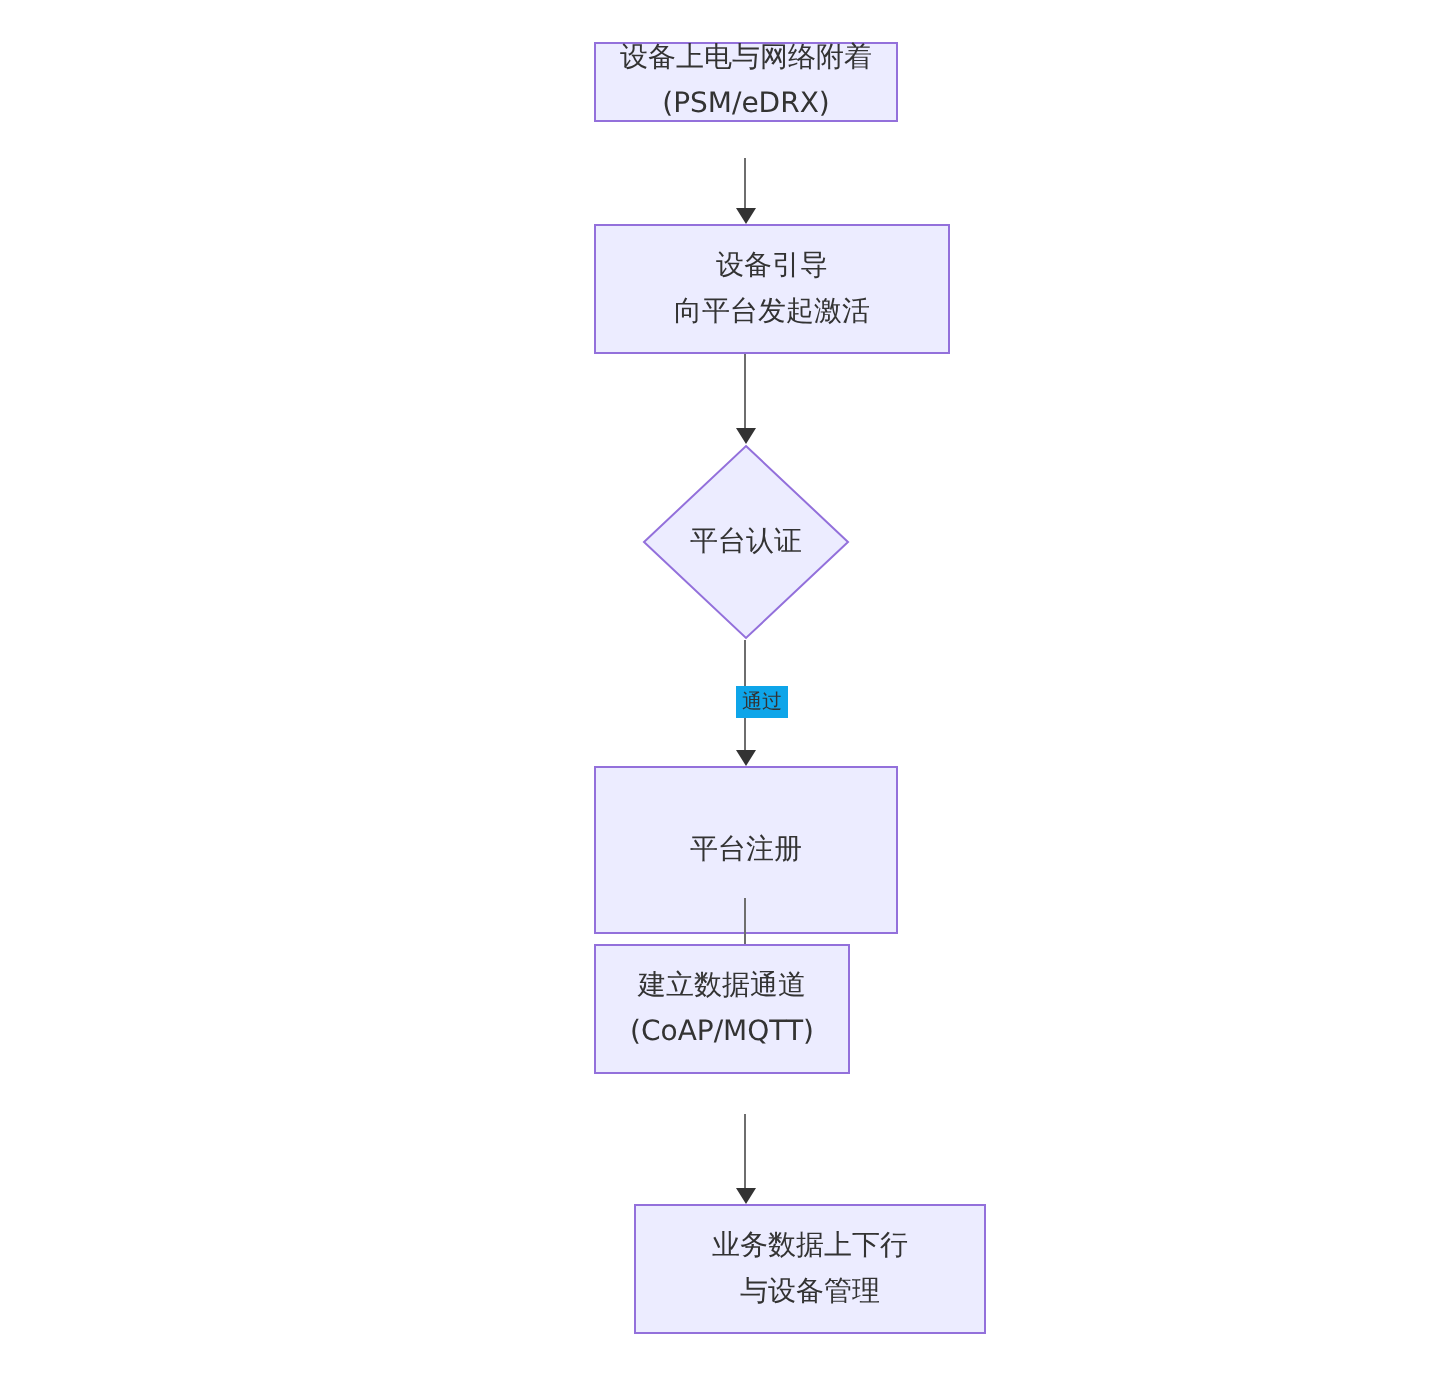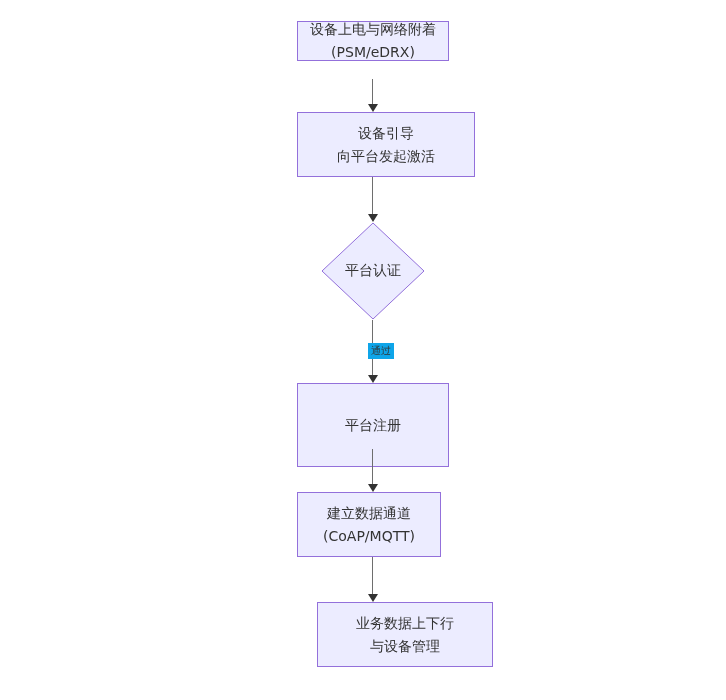--- a/index.html
+++ b/index.html
@@ -22,21 +22,21 @@
     justify-content: center;
     text-align: center;
     font-size: 14px;
     line-height: 23px;
     color: #333333;
     box-sizing: border-box;
   }
   .node-attach   { left: 297px; top: 21px;  width: 152px; height: 40px; }
   .node-bootstrap{ left: 297px; top: 112px; width: 178px; height: 65px; }
   .node-register { left: 297px; top: 383px; width: 152px; height: 84px; }
-  .node-channel  { left: 297px; top: 492px; width: 144px; height: 65px; }
+  .node-channel  { left: 297px; top: 472px; width: 128px; height: 65px; }
   .node-business { left: 317px; top: 602px; width: 176px; height: 65px; }
 
   .diamond-wrap { position: absolute; left: 321px; top: 222px; width: 104px; height: 98px; }
   .diamond-wrap svg { display: block; }
   .diamond-wrap polygon { fill: #ECECFF; stroke: #9370DB; stroke-width: 1; }
   .diamond-label {
     position: absolute; left: 0; top: 0; width: 100%; height: 100%;
     display: flex; align-items: center; justify-content: center;
     font-size: 14px; color: #333333;
   }

